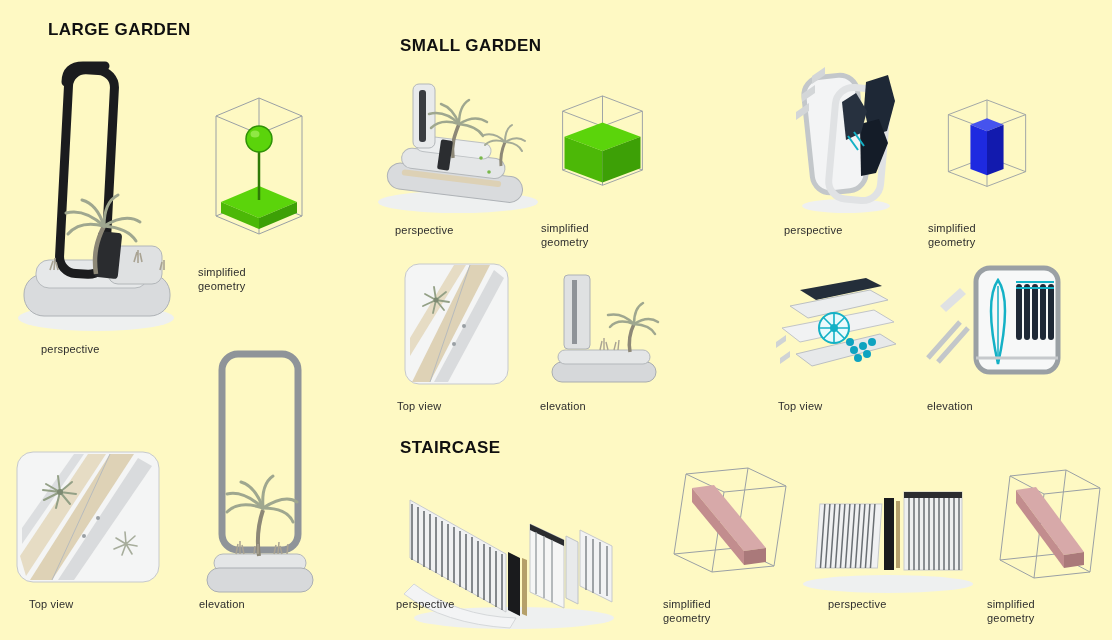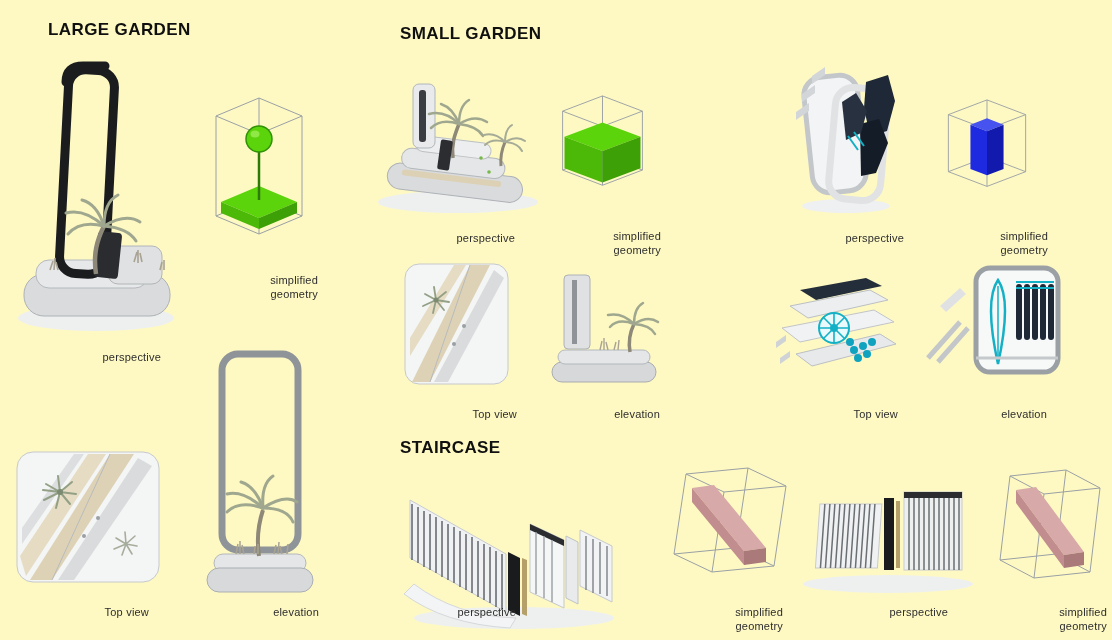--- a/index.html
+++ b/index.html
@@ -8,30 +8,30 @@
     font-family:"Liberation Sans",sans-serif;
   }
   .ttl{
     position:absolute;margin:0;font-size:17px;font-weight:800;color:#101010;
     letter-spacing:.4px;text-transform:uppercase;white-space:nowrap;
   }
   .art{position:absolute;}
   .art svg{display:block;width:100%;height:100%;}
   .lbl{
     position:absolute;font-size:11px;font-weight:500;color:#2d2d2d;
-    text-align:right;white-space:pre-line;line-height:1.25;letter-spacing:.2px;margin-top:8px;
+    text-align:left;white-space:pre-line;line-height:1.25;letter-spacing:.2px;
   }
 </style>
 </head>
 <body>
 
 <div class="canvas">
 
   <h2 class="ttl" style="left:48px;top:20px">LARGE GARDEN</h2>
-  <h2 class="ttl" style="left:400px;top:24px">SMALL GARDEN</h2>
+  <h2 class="ttl" style="left:400px;top:36px">SMALL GARDEN</h2>
   <h2 class="ttl" style="left:400px;top:438px">STAIRCASE</h2>
 
   <div class="art" style="left:8px;top:56px;width:192px;height:282px">
     <svg viewBox="0 0 192 282" xmlns="http://www.w3.org/2000/svg">
       <ellipse cx="88" cy="262" rx="78" ry="13" fill="#eef0f0"></ellipse>
       <rect x="16" y="218" width="146" height="42" rx="20" fill="#d9dbdd" stroke="#aeb2b6"></rect>
       <rect x="28" y="204" width="112" height="28" rx="13" fill="#e6e8e9" stroke="#b6babd"></rect>
       <rect x="100" y="190" width="54" height="38" rx="10" fill="#dfe1e2" stroke="#b2b6b9"></rect>
       <g fill="none" stroke="#1b1c1e" stroke-width="9" stroke-linecap="round">
         <rect x="56" y="14" width="46" height="204" rx="17" transform="rotate(3 79 116)"></rect>

